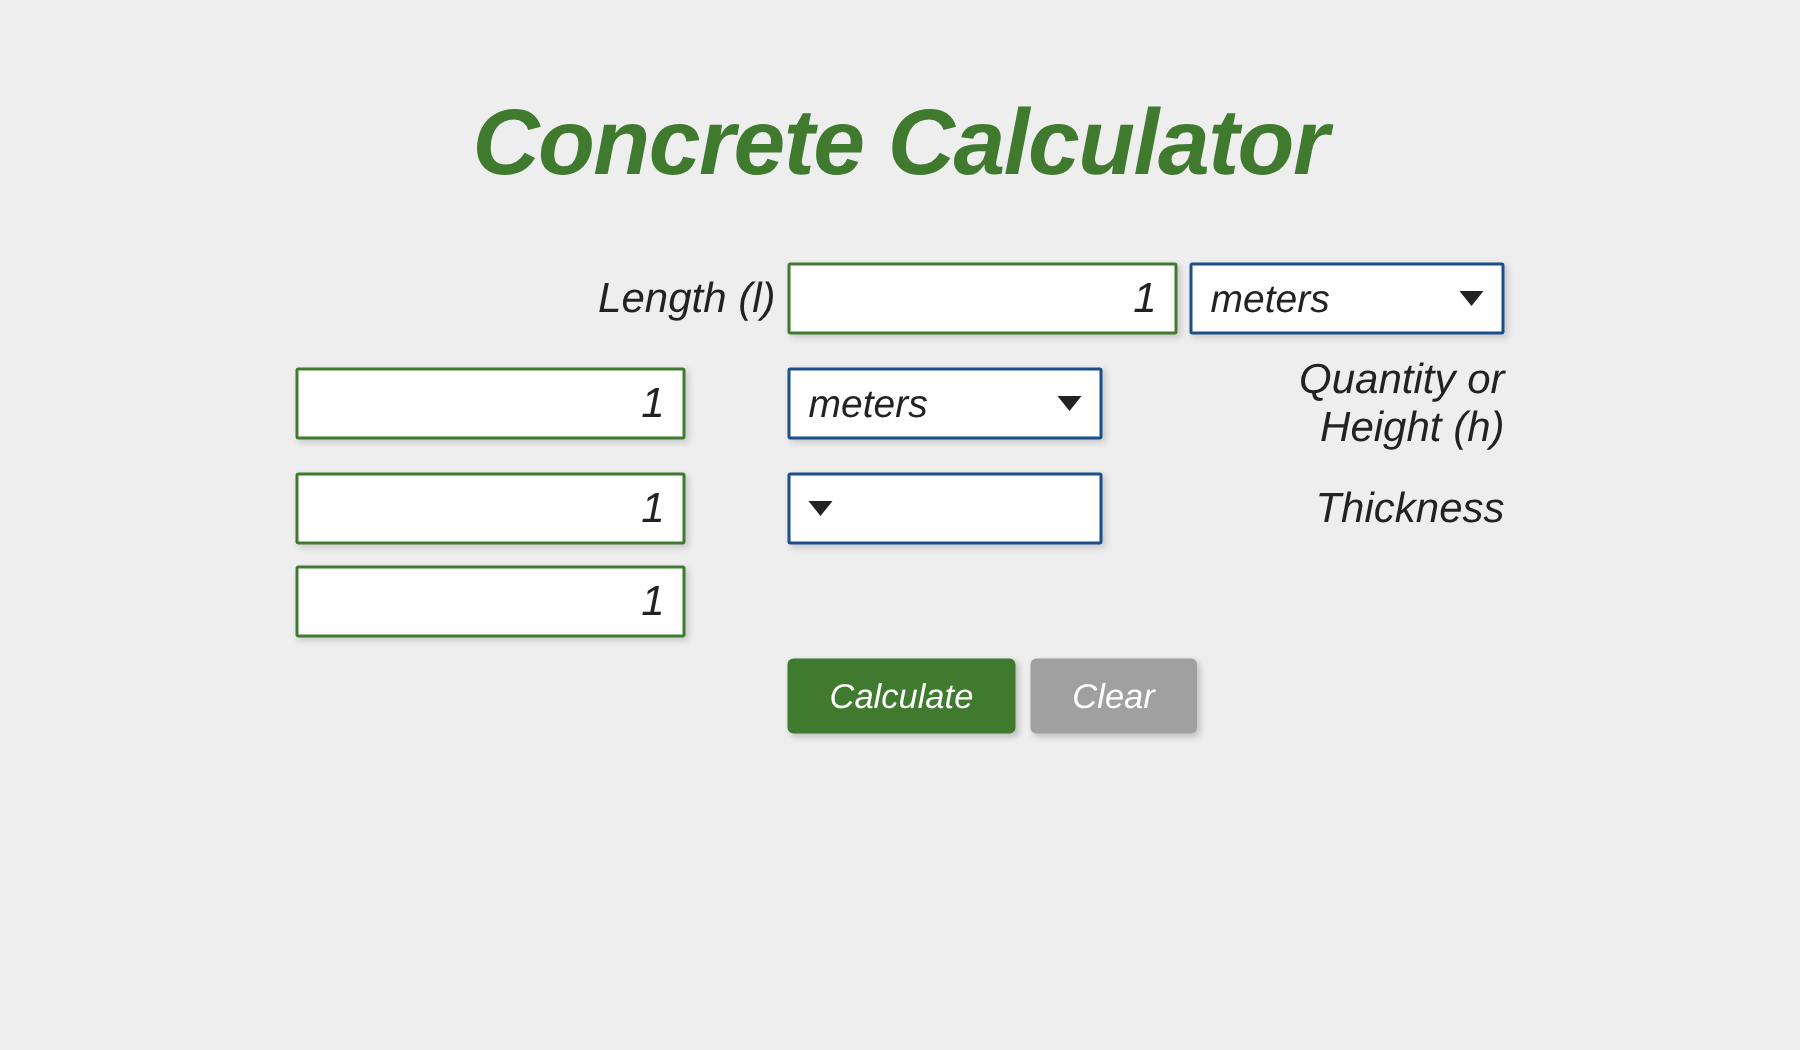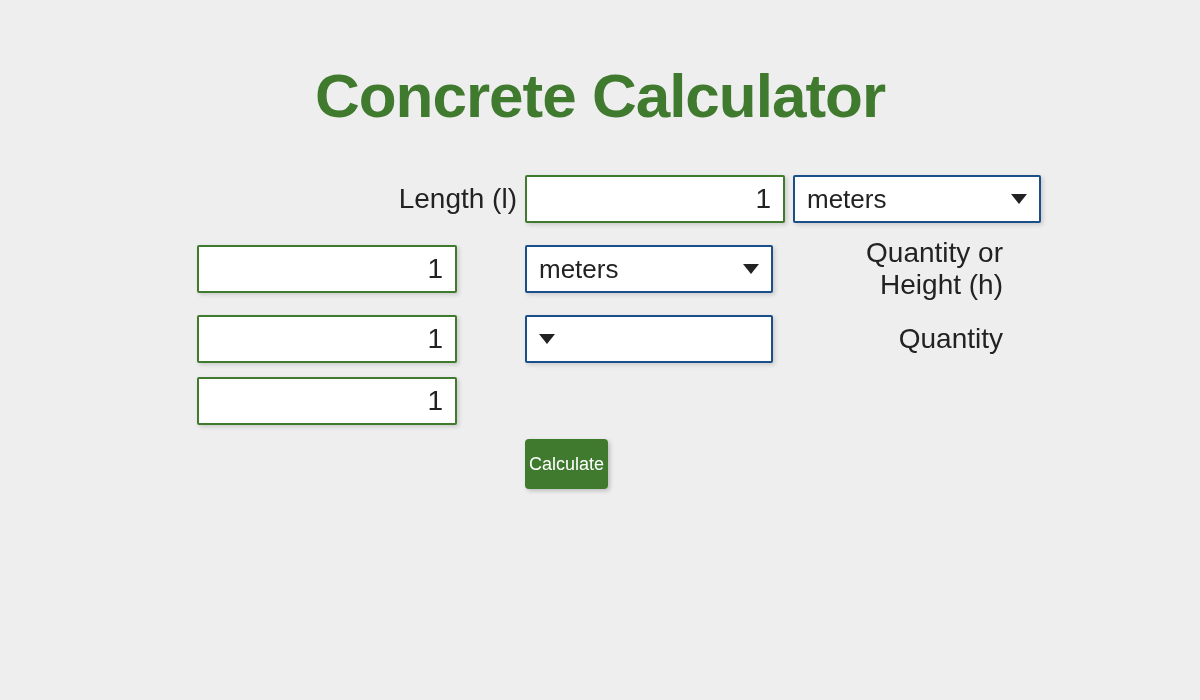--- a/index.html
+++ b/index.html
@@ -1,15 +1,15 @@
 <!DOCTYPE html>
 <html><head>
   <meta charset="utf-8">
   <style>
-    * { box-sizing: border-box; margin: 0; padding: 0; }
+    * { box-sizing: border-box; margin: 0; padding: 0; font-style: italic; }
     body {
       font-family: Arial, Helvetica, sans-serif;
       background: #eeeeee;
       width: 1200px;
       height: 700px;
       overflow: hidden;
     }
     .container {
       width: 100%;
       padding-top: 60px;
@@ -36,21 +36,21 @@
       background: #fff;
       font-size: 28px;
       color: #222;
       text-align: right;
       padding: 4px 12px;
       box-shadow: 2px 2px 4px rgba(0,0,0,0.15);
       border-radius: 2px;
     }
     .select-wrap {
       position: relative;
-      width: 248px;
+      width: 210px;
       height: 48px;
       border: 2px solid #1a4f8a;
       background: #fff;
       box-shadow: 2px 2px 4px rgba(0,0,0,0.15);
       border-radius: 2px;
       display: flex;
       align-items: center;
       padding: 0 12px;
       cursor: pointer;
     }
@@ -61,22 +61,22 @@
     }
     .chevron {
       width: 0;
       height: 0;
       border-left: 8px solid transparent;
       border-right: 8px solid transparent;
       border-top: 10px solid #222;
     }
     .btn {
       height: 50px;
-      padding: 0 4px;
-      font-size: 18px;
+      padding: 0 28px;
+      font-size: 23px;
       color: #fff;
       border: none;
       border-radius: 4px;
       box-shadow: 2px 2px 4px rgba(0,0,0,0.2);
       cursor: pointer;
     }
     .btn-primary {
       background: #3f7a2f;
     }
     .btn-secondary {
@@ -117,24 +117,25 @@
       <span class="select-text">meters</span>
       <span class="chevron"></span>
     </div>
 
     <div class="label">Quantity or Height (h)</div>
     <input class="text-input" type="text" value="1" style="">
     <div class="select-wrap">
       <span class="chevron"></span>
     </div>
 
-    <div class="label">Quantity</div>
+    <div class="label">Thickness</div>
     <input class="text-input" type="text" value="1" style="">
     <div></div>
 
     <div></div>
     <div class="buttons-cell">
       <button class="btn btn-primary">Calculate</button>
+      <button class="btn btn-secondary">Clear</button>
     </div>
     <div></div>
 
   </div>
 </div>
 
 </body></html>

